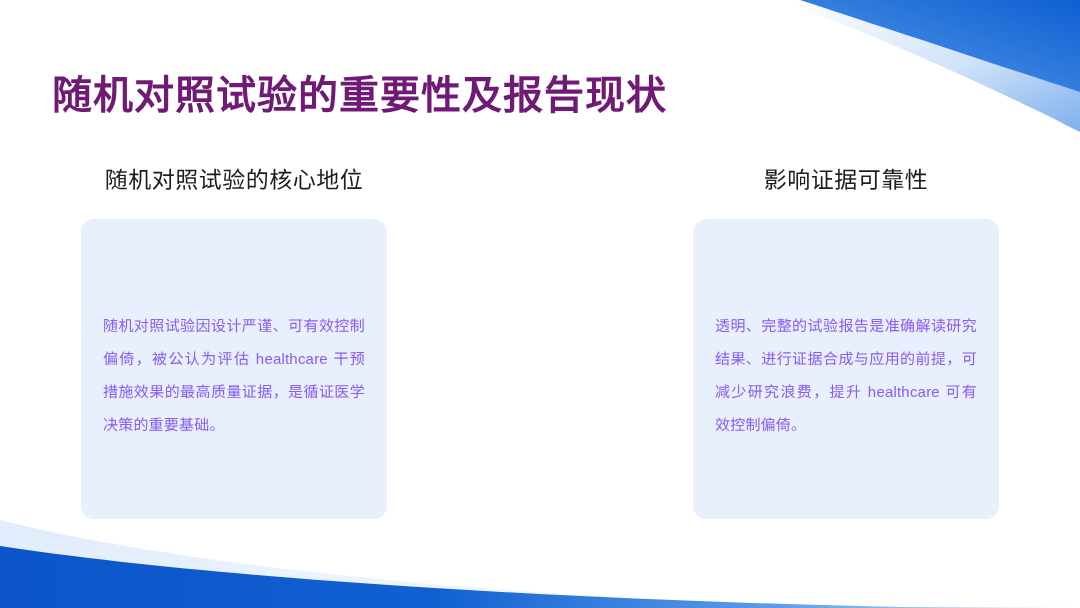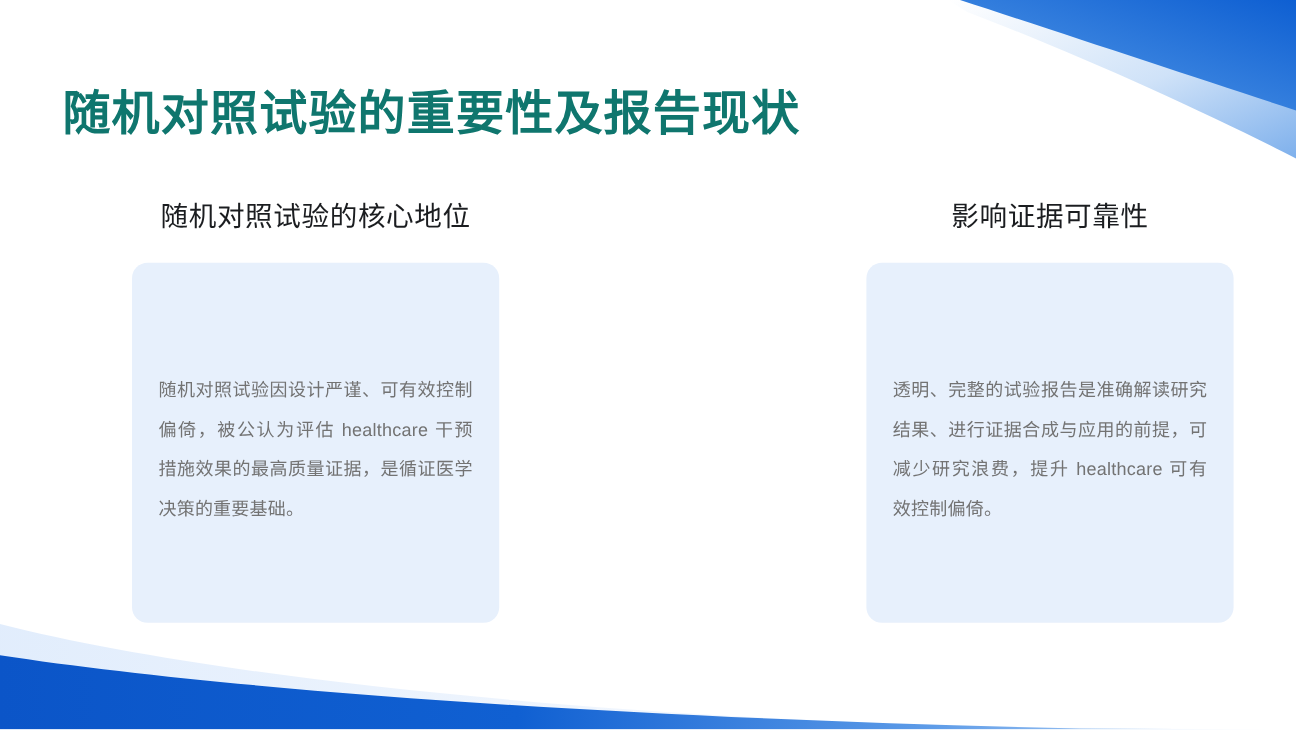--- a/index.html
+++ b/index.html
@@ -32,33 +32,33 @@
   }
 
   
   .title {
     position: absolute;
     left: 52px;
     top: 44px;
     font-size: 40px;
     font-weight: 700;
     letter-spacing: 1px;
-    color: #0f766e;
+    color: #701a75;
     line-height: 1.22;
     white-space: nowrap;
   }
 
   
   .columns {
     position: absolute;
     left: 52px;
     top: 166px;
     width: 976px;
     display: flex;
-    justify-content: flex-end;
+    justify-content: center;
     align-items: flex-start;
   }
 
   .column {
     width: 306px;
     display: flex;
     flex-direction: column;
     align-items: center;
   }
 
@@ -81,21 +81,21 @@
     display: flex;
     align-items: center;
     justify-content: center;
     box-sizing: border-box;
     padding: 0 22px;
   }
 
   .card-body {
     font-size: 15px;
     line-height: 33px;
-    color: #737373;
+    color: #8b5cf6;
     text-align: justify;
     text-justify: inter-ideograph;
     letter-spacing: 0.2px;
     width: 100%;
     margin-top: 28px;
   }
 </style>
 </head>
 <body>
 

